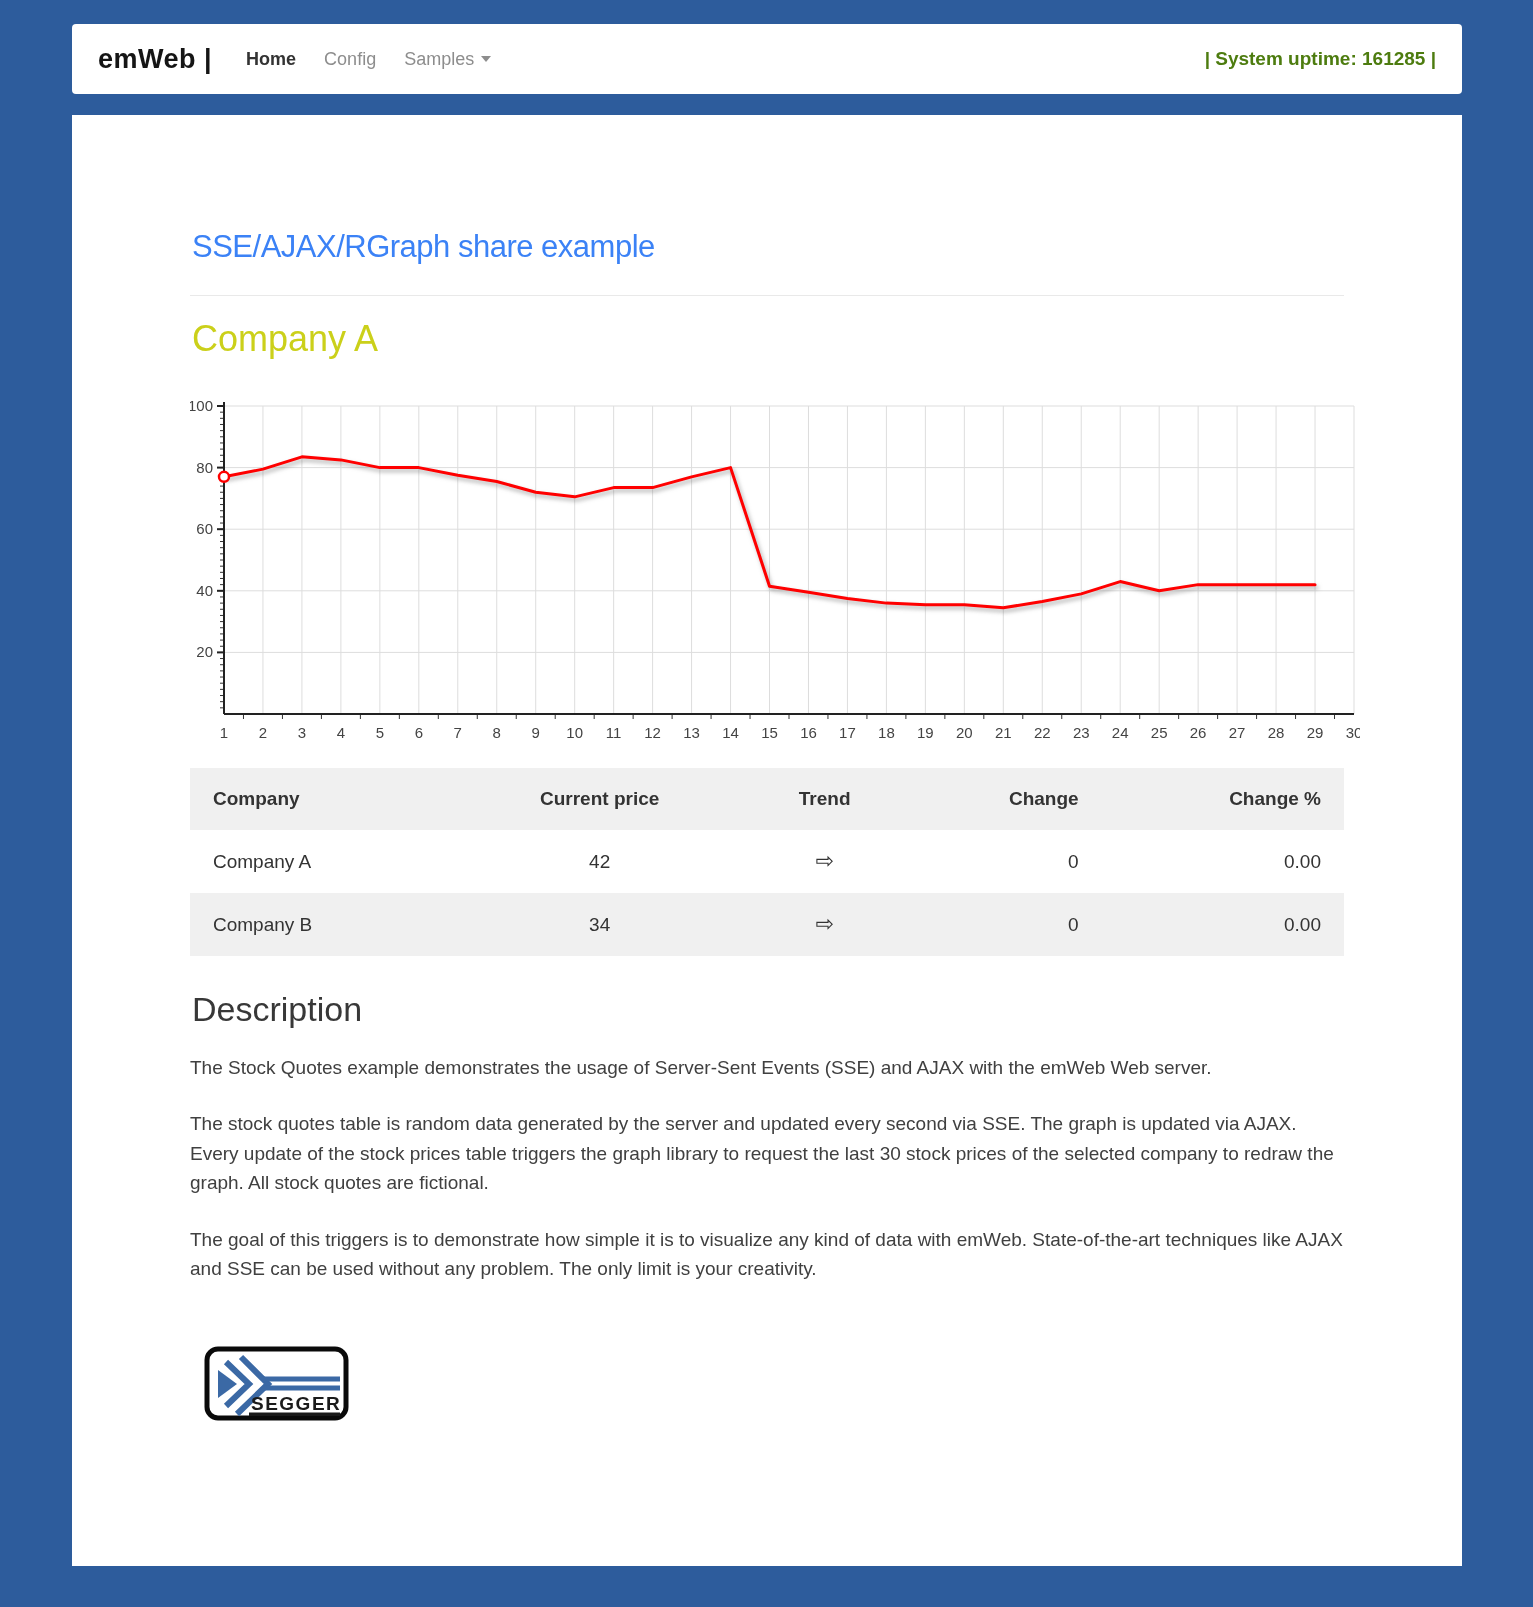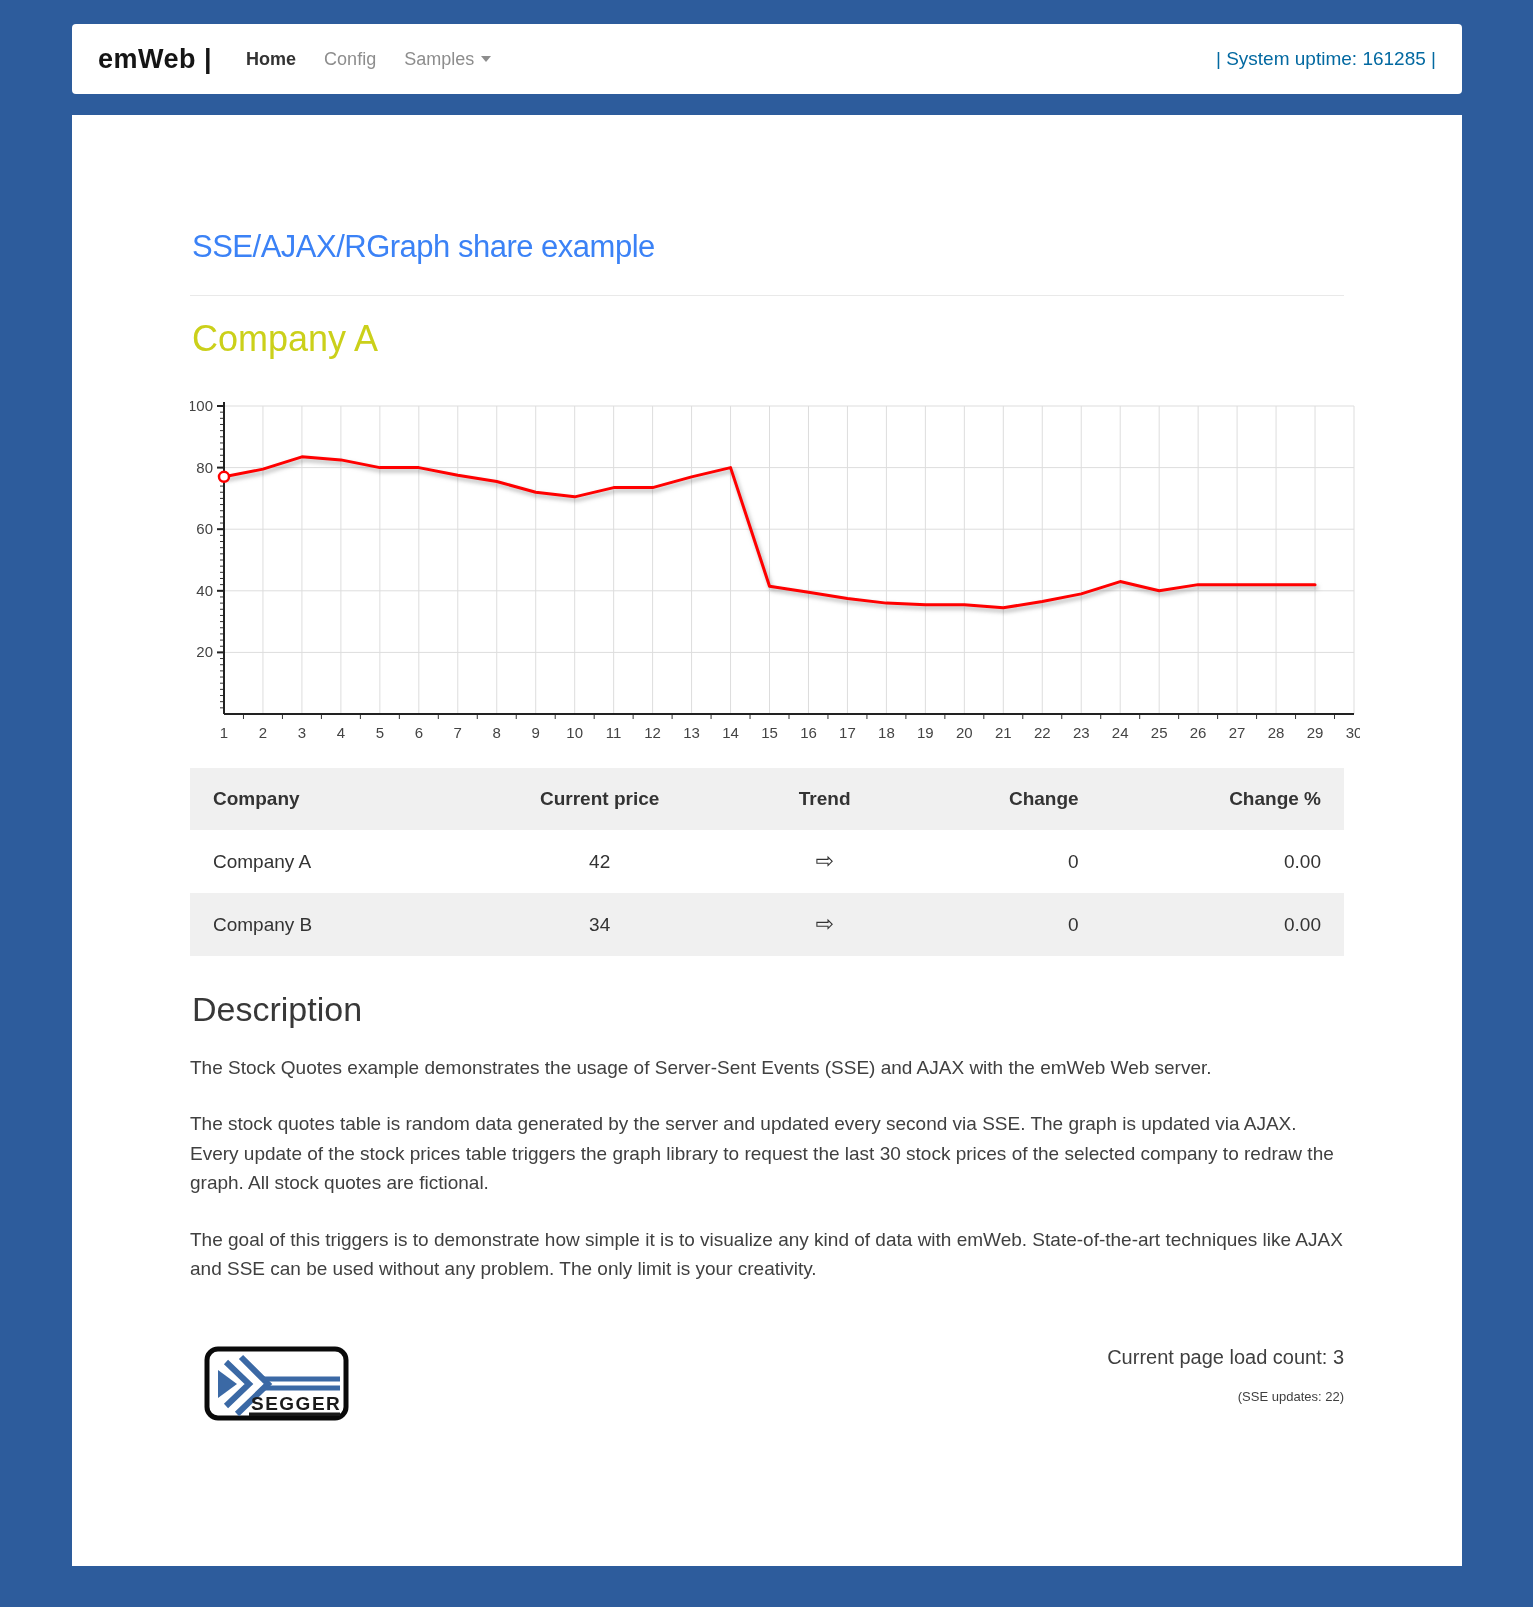--- a/index.html
+++ b/index.html
@@ -18,21 +18,21 @@
     border-radius:4px;
     display:flex;align-items:center;
     padding:0 26px;box-sizing:border-box;
   }
   .brand{font-size:27px;font-weight:700;color:#151515;margin-right:34px;letter-spacing:.5px;cursor:pointer;}
   .nav-link{font-size:18px;color:#8d8d8d;margin-right:28px;cursor:pointer;display:flex;align-items:center;}
   .nav-link.active{color:#333333;font-weight:700;}
   .caret{display:inline-block;width:0;height:0;margin-left:7px;
     border-left:5px solid transparent;border-right:5px solid transparent;
     border-top:6px solid #8d8d8d;}
-  .uptime{margin-left:auto;font-size:19px;font-weight:400;color:#0369a1;}
+  .uptime{margin-left:auto;font-size:19px;font-weight:700;color:#4d7c0f;}
   
   .content{
     margin:21px 71px 41px 72px;
     background:#ffffff;
     min-height:1451px;
     padding:72px 118px 60px 118px;
     box-sizing:border-box;
   }
   h1.page-title{
     font-size:31px;font-weight:400;color:#3b82f6;
@@ -292,19 +292,15 @@
     <svg class="logo" width="145" height="75" viewBox="0 0 145 75">
       <rect x="3" y="3" width="139" height="69" rx="11" fill="#ffffff" stroke="#0a0a0a" stroke-width="5"></rect>
       <polygon points="14,24 33,38 14,52" fill="#3b69a5"></polygon>
       <polyline points="22,16 45,38 22,60" fill="none" stroke="#3b69a5" stroke-width="6"></polyline>
       <polyline points="37,11 64,38 33,68" fill="none" stroke="#3b69a5" stroke-width="6"></polyline>
       <line x1="59" y1="33" x2="136" y2="33" stroke="#3b69a5" stroke-width="5"></line>
       <line x1="59" y1="42" x2="136" y2="42" stroke="#3b69a5" stroke-width="5"></line>
       <text x="47" y="64" font-family="Liberation Sans, DejaVu Sans, sans-serif" font-size="19" font-weight="700" fill="#1b1b1b" letter-spacing="1.5">SEGGER</text>
       <rect x="45" y="66.5" width="91" height="3.5" fill="#1b1b1b"></rect>
     </svg>
-    <div class="footer-right">
-      <div class="load-count">Current page load count: 3</div>
-      <div class="sse-updates">(SSE updates: 22)</div>
-    </div>
   </div>
 
 </main>
 
 </body></html>

